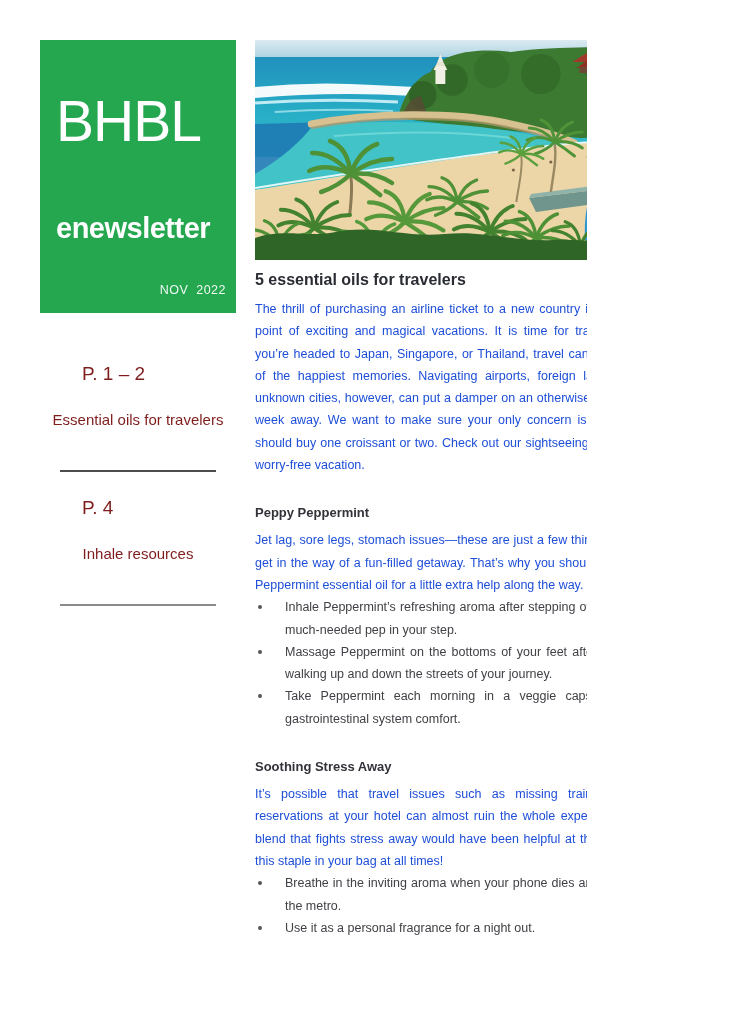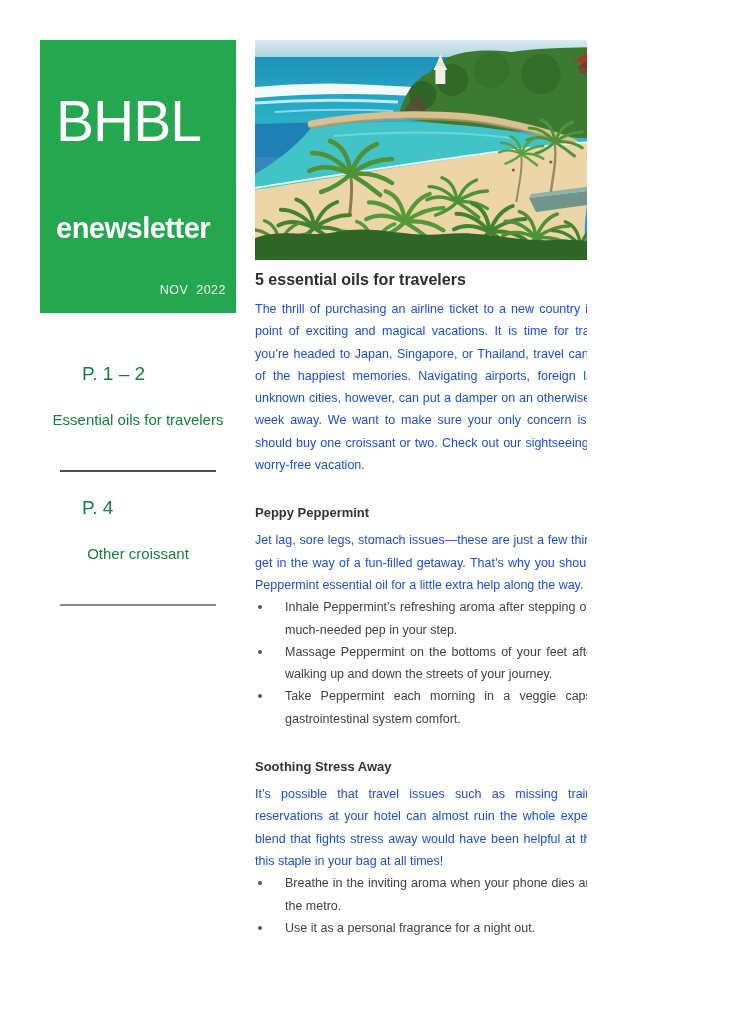--- a/index.html
+++ b/index.html
@@ -18,21 +18,21 @@
   }
   .subtitle{
     margin:58px 0 16px 16px;font-size:29px;line-height:36px;font-weight:700;
     letter-spacing:-0.5px;color:#ffffff;
   }
   .issue{
     position:absolute;right:10px;bottom:16px;font-size:12.5px;
     color:rgba(255,255,255,0.93);letter-spacing:0.5px;word-spacing:4px;
   }
   
-  .toc{position:absolute;left:40px;top:362px;width:196px;color:#15803d;}
+  .toc{position:absolute;left:40px;top:362px;width:196px;color:#7f1d1d;}
   .toc-pages{font-size:19px;line-height:24px;margin:0 0 0 42px;}
   .toc-title{font-size:15px;line-height:20px;margin-top:24px;text-align:center;}
   .toc-divider{border:none;border-top:2px solid #4c4c4c;width:156px;margin:40px auto 24px auto;height:0;}
   .toc-divider.light{border-top-color:#8a8a8a;}
   
   .article{position:absolute;left:255px;top:40px;width:424px;}
   .hero{margin:0;width:424px;height:220px;overflow:hidden;}
   .hero svg{display:block;}
   .article-title{
     margin:8px 0 0 0;font-size:16px;line-height:23px;font-weight:700;color:#2a2c33;
@@ -68,21 +68,21 @@
   </div>
 
   <nav class="toc">
     <div class="toc-entry">
       <div class="toc-pages">P. 1 – 2</div>
       <div class="toc-title">Essential oils for travelers</div>
       <hr class="toc-divider">
     </div>
     <div class="toc-entry">
       <div class="toc-pages">P. 4</div>
-      <div class="toc-title">Other croissant</div>
+      <div class="toc-title">Inhale resources</div>
       <hr class="toc-divider light">
     </div>
   </nav>
 
   <main class="article">
 
     <figure class="hero" role="img" aria-label="Tropical beach cove with green headland, white temple, stone breakwater, turquoise lagoon, palm trees and resort pool">
       <svg width="424" height="220" viewBox="0 0 430 220" preserveAspectRatio="none" aria-hidden="true">
         <defs>
           <linearGradient id="g-sky" x1="0" y1="0" x2="0" y2="1">

